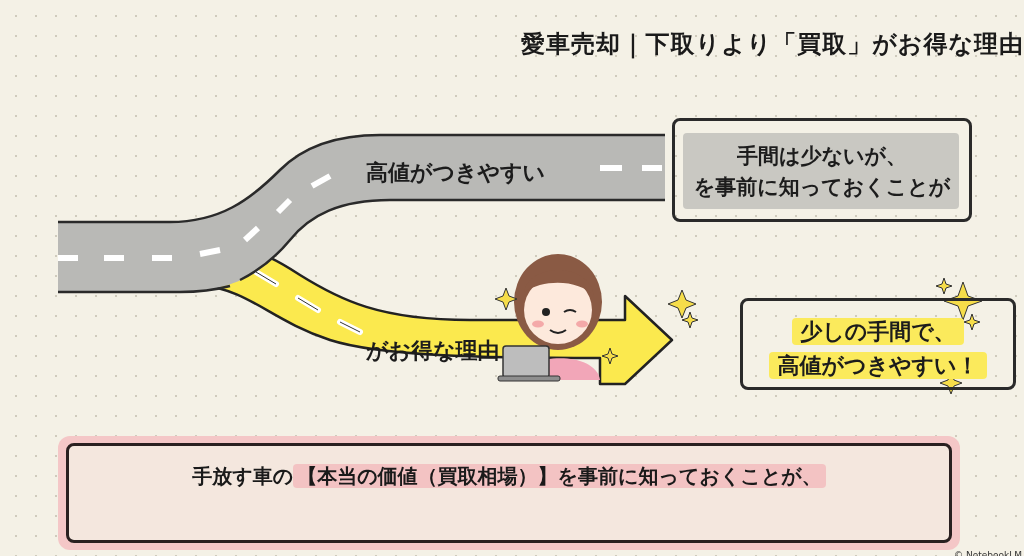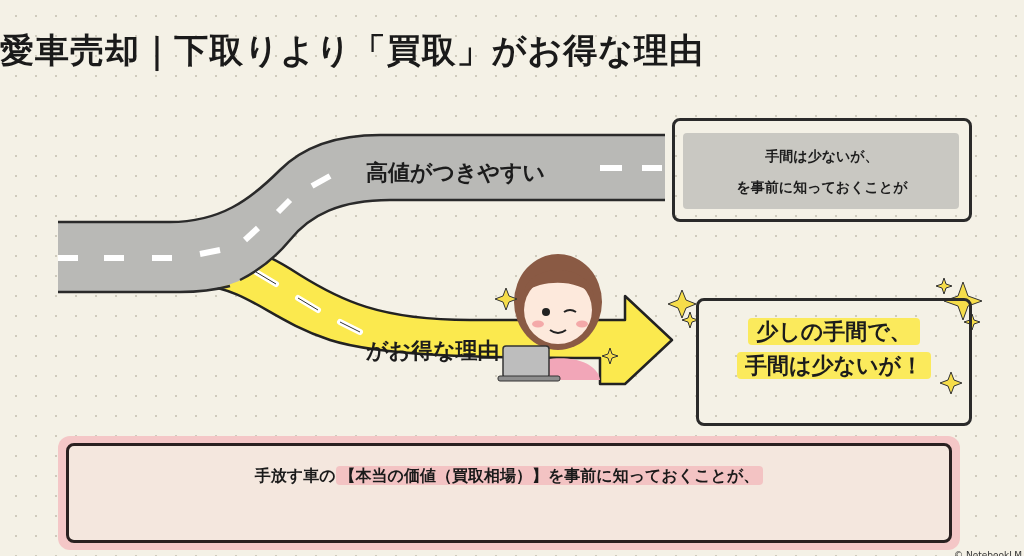--- a/index.html
+++ b/index.html
@@ -7,57 +7,57 @@
     width: 1024px; height: 556px; overflow: hidden; position: relative;
     background-color: #f4f1e6;
     background-image: radial-gradient(circle, #cfcbbd 1px, transparent 1.3px);
     background-size: 20px 20px;
     background-position: 6px 6px;
     font-family: "DejaVu Sans", "Liberation Sans", sans-serif;
     color: #1c1c1c;
   }
   .title {
     position: absolute; left: 0; top: 28px; width: 1024px;
-    text-align: left; font-size: 34px; font-weight: bold; letter-spacing: 1px;
+    text-align: right; font-size: 24px; font-weight: bold; letter-spacing: 1px;
     color: #1a1a1a;
   }
   svg.scene { position: absolute; left: 0; top: 0; }
   .road-label {
     position: absolute; font-weight: bold; font-size: 22px; color: #1c1c1c; white-space: nowrap;
   }
   .box {
     position: absolute; box-sizing: border-box;
     border: 3px solid #2a2a2a; border-radius: 8px;
   }
   .box-gray { left: 672px; top: 118px; width: 300px; height: 104px; background: transparent; }
   .box-gray .fill {
     position: absolute; left: 8px; top: 12px; right: 10px; bottom: 10px;
     background: #c9c8c2; border-radius: 4px;
   }
   .box-gray .text {
     position: absolute; left: 0; right: 0; top: 20px; text-align: center;
-    font-size: 14px; font-weight: bold; line-height: 31px; color: #1c1c1c;
+    font-size: 21px; font-weight: bold; line-height: 31px; color: #1c1c1c;
   }
-  .box-yellow { left: 696px; top: 298px; width: 276px; height: 128px; }
+  .box-yellow { left: 740px; top: 298px; width: 276px; height: 92px; }
   .box-yellow .text {
     position: absolute; left: 0; right: 0; top: 14px; text-align: center;
     font-size: 22px; font-weight: bold; line-height: 34px; color: #1c1c1c;
   }
   .hl-yellow { background: #fbea5c; padding: 1px 8px; border-radius: 4px; }
   .bottom-wrap {
     position: absolute; left: 58px; top: 436px; width: 902px; height: 114px;
     background: #f4c7c7; border-radius: 12px;
   }
   .bottom-box {
     position: absolute; left: 66px; top: 443px; width: 886px; height: 100px; box-sizing: border-box;
     border: 3px solid #2a2020; border-radius: 8px; background: rgba(244,241,230,0.75);
   }
   .bottom-box .text {
     position: absolute; left: 0; right: 0; top: 10px; text-align: center;
-    font-size: 16px; font-weight: bold; line-height: 40px; color: #1a1a1a;
+    font-size: 20px; font-weight: bold; line-height: 40px; color: #1a1a1a;
   }
   .hl-pink { background: #f3c3c3; padding: 0 4px; border-radius: 4px; }
   .credit {
     position: absolute; right: 2px; bottom: -4px; font-size: 9px; color: #333;
   }
 </style>
 </head>
 <body>
 
 <div class="title">愛車売却｜下取りより「買取」がお得な理由</div>
@@ -121,21 +121,21 @@
   <div class="fill"></div>
   <div class="text">
     <div>手間は少ないが、</div>
     <div>を事前に知っておくことが</div>
   </div>
 </div>
 
 <div class="box box-yellow">
   <div class="text">
     <div><span class="hl-yellow">少しの手間で、</span></div>
-    <div><span class="hl-yellow">手間は少ないが！</span></div>
+    <div><span class="hl-yellow">高値がつきやすい！</span></div>
   </div>
 </div>
 
 <div class="bottom-wrap"></div>
 <div class="bottom-box">
   <div class="text">
     <div>
       <span>手放す車の</span><span class="hl-pink">【本当の価値（買取相場）】を事前に知っておくことが、</span>
     </div>
   </div>

